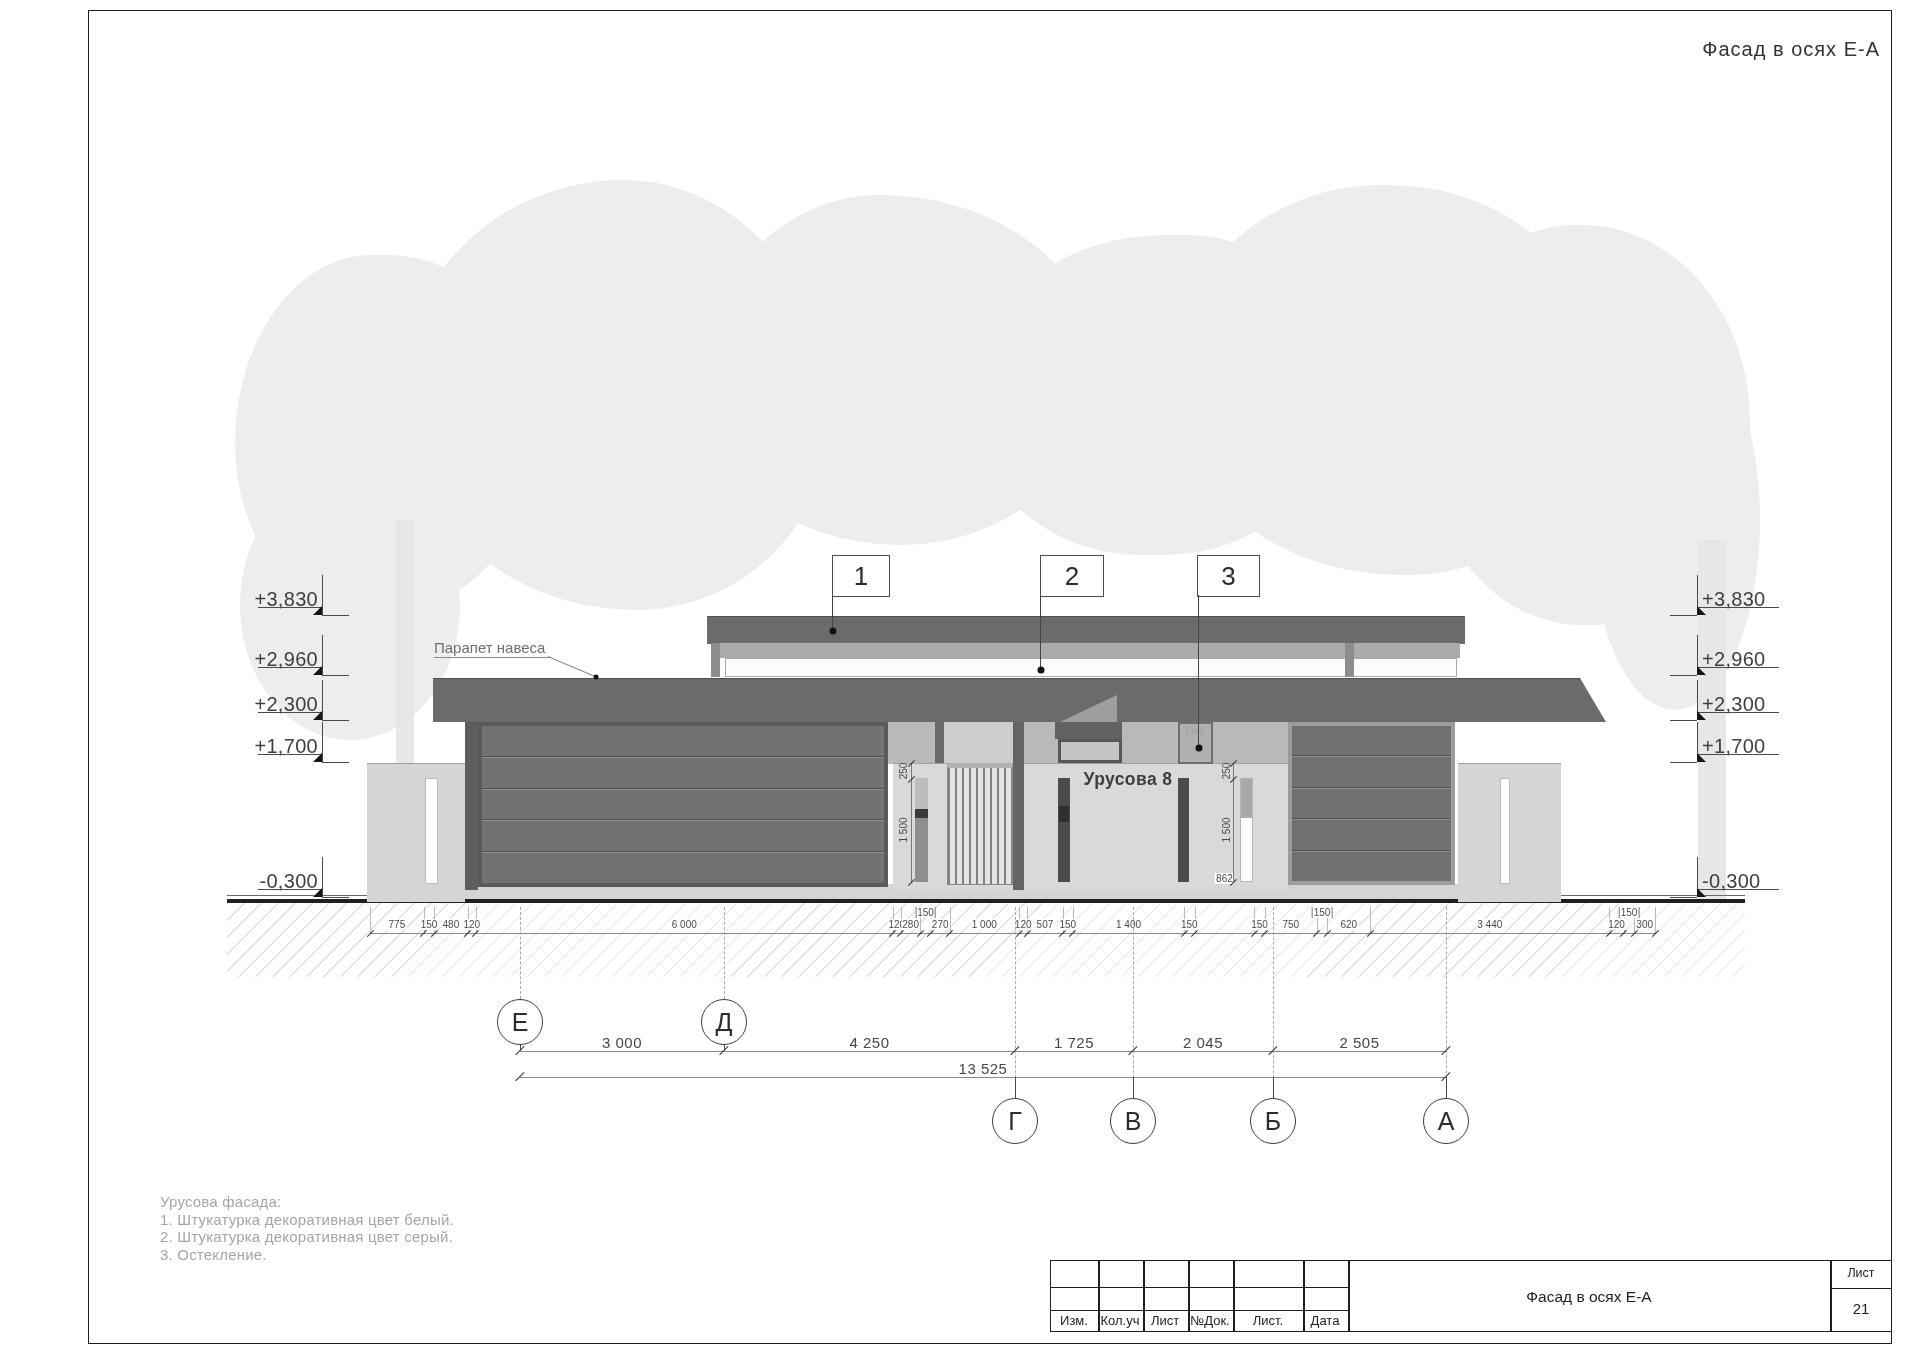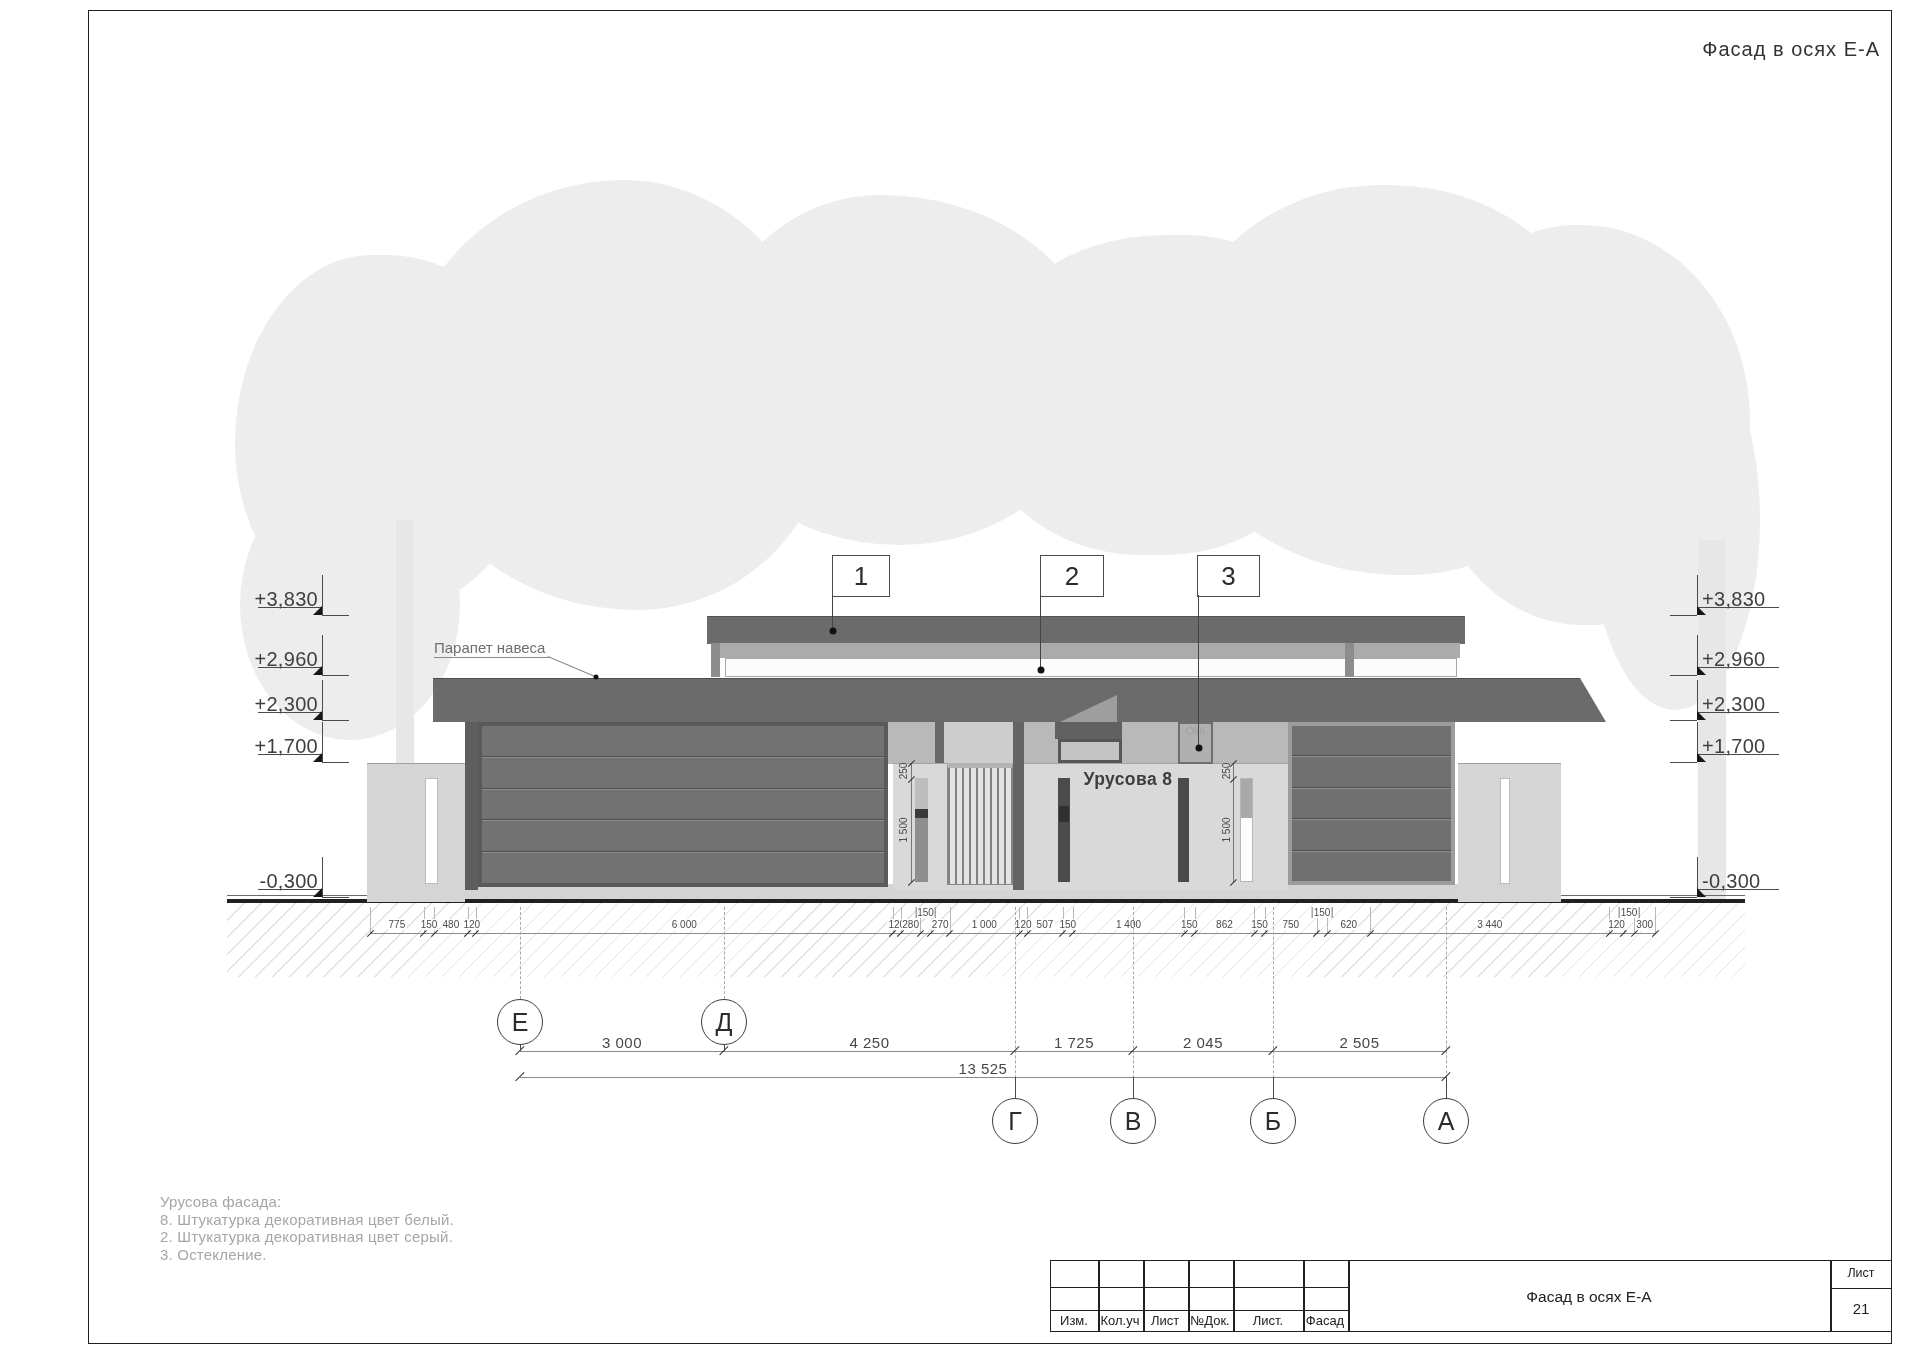--- a/index.html
+++ b/index.html
@@ -252,21 +252,21 @@
       <div class="dimlab" style="left:896.7782500000001px;top:919px;">120</div>
       <div class="dimlab" style="left:910.66825px;top:919px;">280</div>
       <div class="dimlab raised" style="left:925.6px;top:907px;">150</div>
       <div class="dimlab" style="left:940.1845000000001px;top:919px;">270</div>
       <div class="dimlab" style="left:984.28525px;top:919px;">1 000</div>
       <div class="dimlab" style="left:1023.1772500000001px;top:919px;">120</div>
       <div class="dimlab" style="left:1044.9498250000001px;top:919px;">507</div>
       <div class="dimlab" style="left:1067.7641500000002px;top:919px;">150</div>
       <div class="dimlab" style="left:1128.5329000000002px;top:919px;">1 400</div>
       <div class="dimlab" style="left:1189.30165px;top:919px;">150</div>
-      <div class="dimlab" style="left:1224.44335px;top:919px;">862</div>
+      <div class="dimlab" style="left:1224.44335px;top:873px;">862</div>
       <div class="dimlab" style="left:1259.5850500000001px;top:919px;">150</div>
       <div class="dimlab" style="left:1290.8375500000002px;top:919px;">750</div>
       <div class="dimlab raised" style="left:1322.0900500000002px;top:907px;">150</div>
       <div class="dimlab" style="left:1348.8283000000001px;top:919px;">620</div>
       <div class="dimlab" style="left:1489.8118000000002px;top:919px;">3 440</div>
       <div class="dimlab" style="left:1616.55805px;top:919px;">120</div>
       <div class="dimlab raised" style="left:1629.05905px;top:907px;">150</div>
       <div class="dimlab" style="left:1644.6853px;top:919px;">300</div>
       <div class="ln" style="left:911px;top:763px;width:1px;height:119px;background:#777;"></div>
       <div class="slash8" style="left:906.5px;top:762.5px;"></div>
@@ -311,21 +311,21 @@
       <div class="ln" style="left:1133px;top:1077px;width:1px;height:21px;background:#4a4a4a;"></div>
       <div class="circle" style="left:1110px;top:1098px;">В</div>
       <div class="ln" style="left:1273px;top:1077px;width:1px;height:21px;background:#4a4a4a;"></div>
       <div class="circle" style="left:1250px;top:1098px;">Б</div>
       <div class="ln" style="left:1446px;top:1077px;width:1px;height:21px;background:#4a4a4a;"></div>
       <div class="circle" style="left:1423px;top:1098px;">А</div>
     </div>
 
   <div class="abs" style="left:160px;top:1193px;">
     <div class="note">Урусова фасада:</div>
-    <div class="note">8. Штукатурка декоративная цвет белый.</div>
+    <div class="note">1. Штукатурка декоративная цвет белый.</div>
     <div class="note">2. Штукатурка декоративная цвет серый.</div>
     <div class="note">3. Остекление.</div>
   </div>
 
   <div>
     <div class="abs" style="left:1050px;top:1260px;width:842px;height:72px;border:1.8px solid #1f1f1f;box-sizing:border-box;background:#fff;"></div>
     <div class="tbline" style="left:1098px;top:1260px;width:1.6px;height:72px;"></div>
     <div class="tbline" style="left:1143px;top:1260px;width:1.6px;height:72px;"></div>
     <div class="tbline" style="left:1188px;top:1260px;width:1.6px;height:72px;"></div>
     <div class="tbline" style="left:1233px;top:1260px;width:1.6px;height:72px;"></div>
@@ -333,19 +333,19 @@
     <div class="tbline" style="left:1348px;top:1260px;width:1.6px;height:72px;"></div>
     <div class="tbline" style="left:1830px;top:1260px;width:1.6px;height:72px;"></div>
     <div class="tbline" style="left:1050px;top:1287px;width:298px;height:1.2px;"></div>
     <div class="tbline" style="left:1050px;top:1310px;width:298px;height:1.2px;"></div>
     <div class="tbline" style="left:1830px;top:1288px;width:62px;height:1.2px;"></div>
     <div class="tbtext" style="left:1074px;top:1313px;">Изм.</div>
     <div class="tbtext" style="left:1120px;top:1313px;">Кол.уч</div>
     <div class="tbtext" style="left:1165px;top:1313px;">Лист</div>
     <div class="tbtext" style="left:1210px;top:1313px;">№Док.</div>
     <div class="tbtext" style="left:1268px;top:1313px;">Лист.</div>
-    <div class="tbtext" style="left:1325px;top:1313px;">Фасад</div>
+    <div class="tbtext" style="left:1325px;top:1313px;">Дата</div>
     <div class="tbtext" style="left:1589px;top:1288px;font-size:15.5px;">Фасад в осях Е-А</div>
     <div class="tbtext" style="left:1861px;top:1266px;font-size:12.5px;">Лист</div>
     <div class="tbtext" style="left:1861px;top:1300px;font-size:15px;">21</div>
   </div>
 
 </div>
 
 </body></html>

